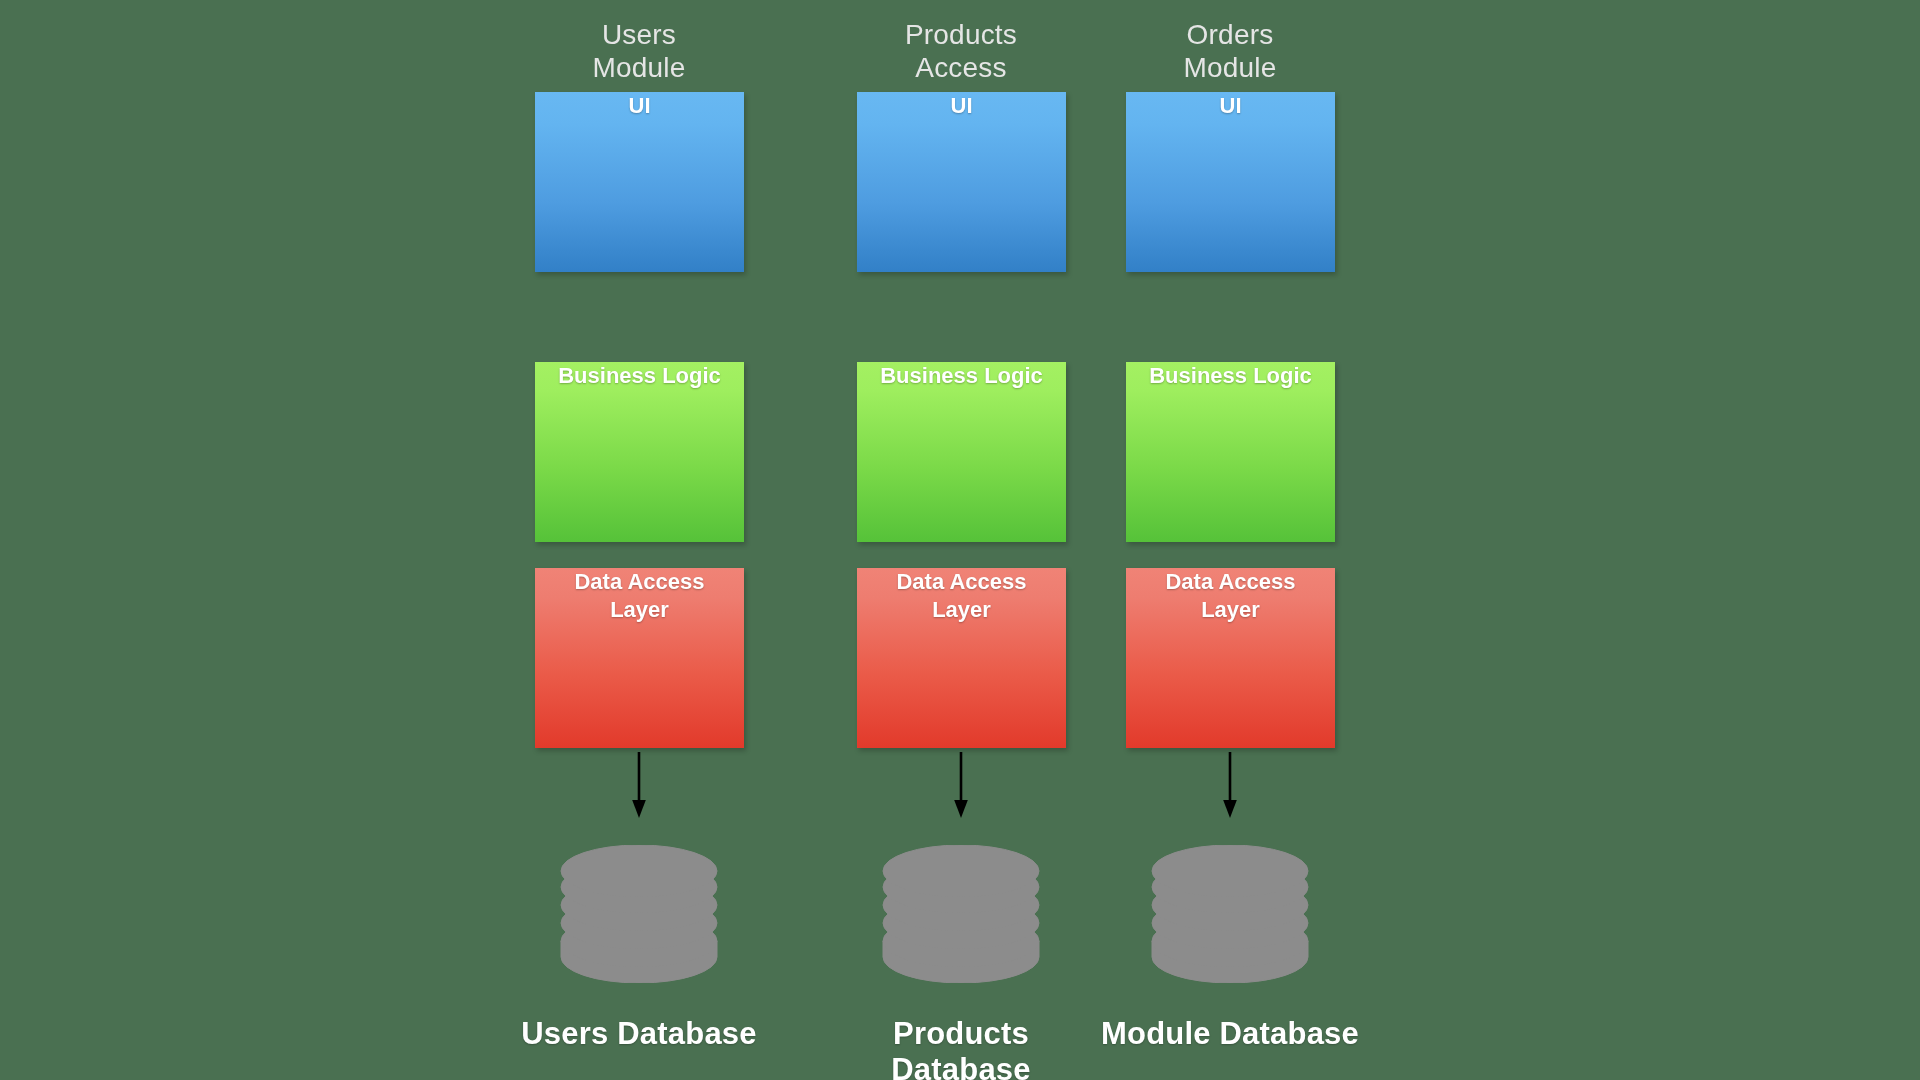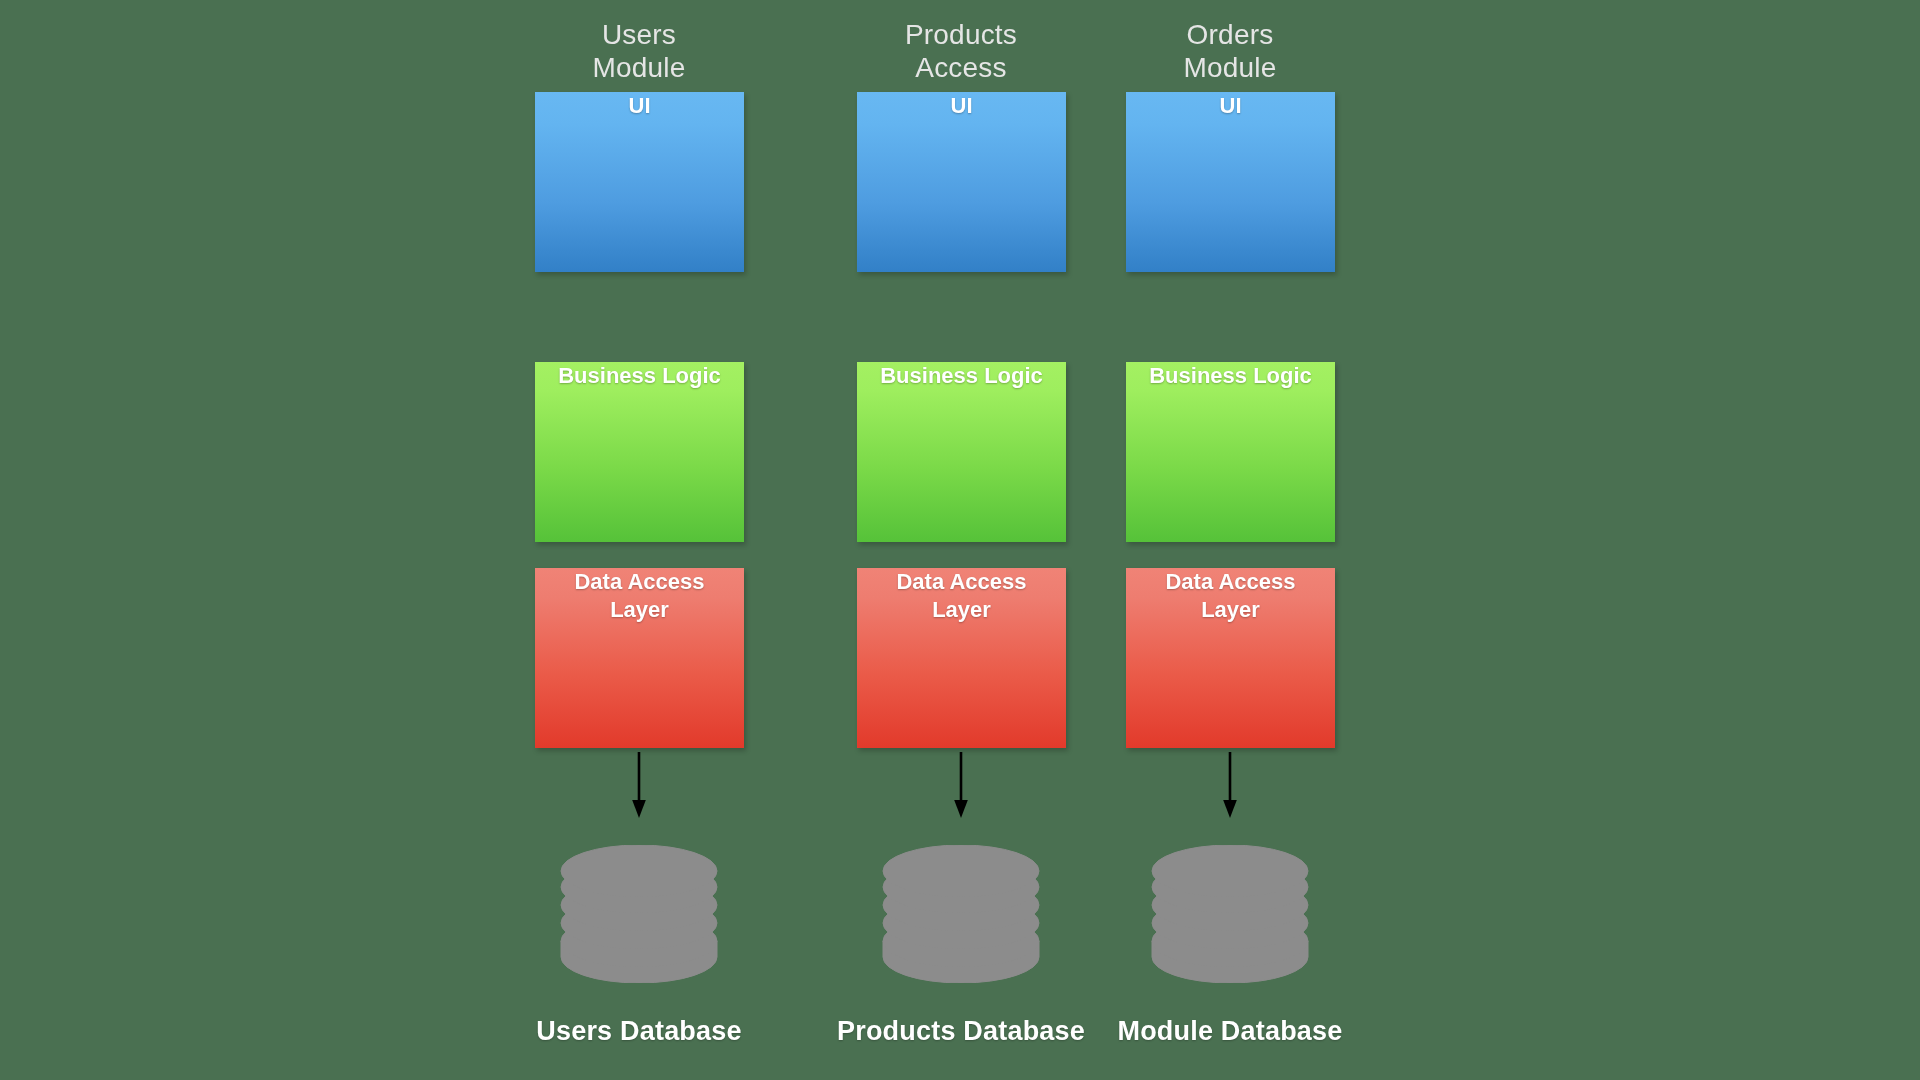--- a/index.html
+++ b/index.html
@@ -104,21 +104,21 @@
     height: 138px;
   }
   .database svg { display: block; }
 
   .database-label {
     position: absolute;
     top: 1016px;
     left: -20px;
     width: 280px;
     text-align: center;
-    font-size: 27px;
+    font-size: 31px;
     font-weight: bold;
     color: #ffffff;
     letter-spacing: 0.2px;
     text-shadow: 0 1px 2px rgba(0,0,0,0.25);
   }
 </style>
 </head>
 <body>
 
 <div id="canvas">

